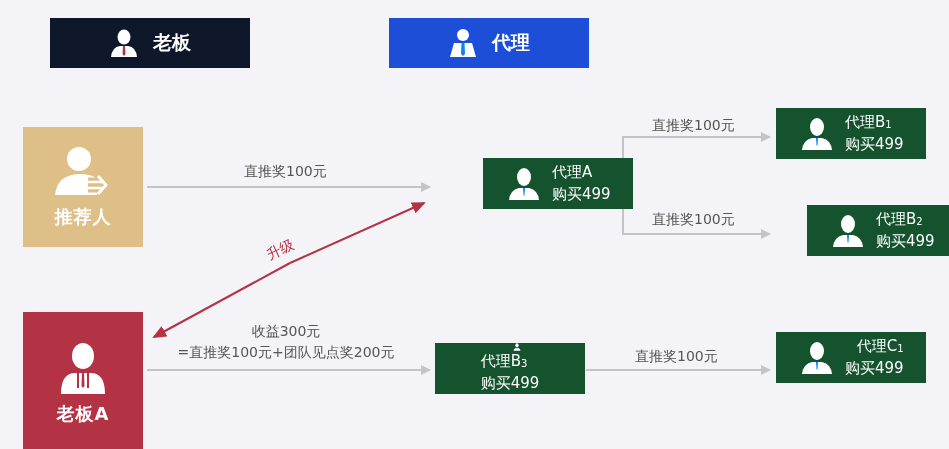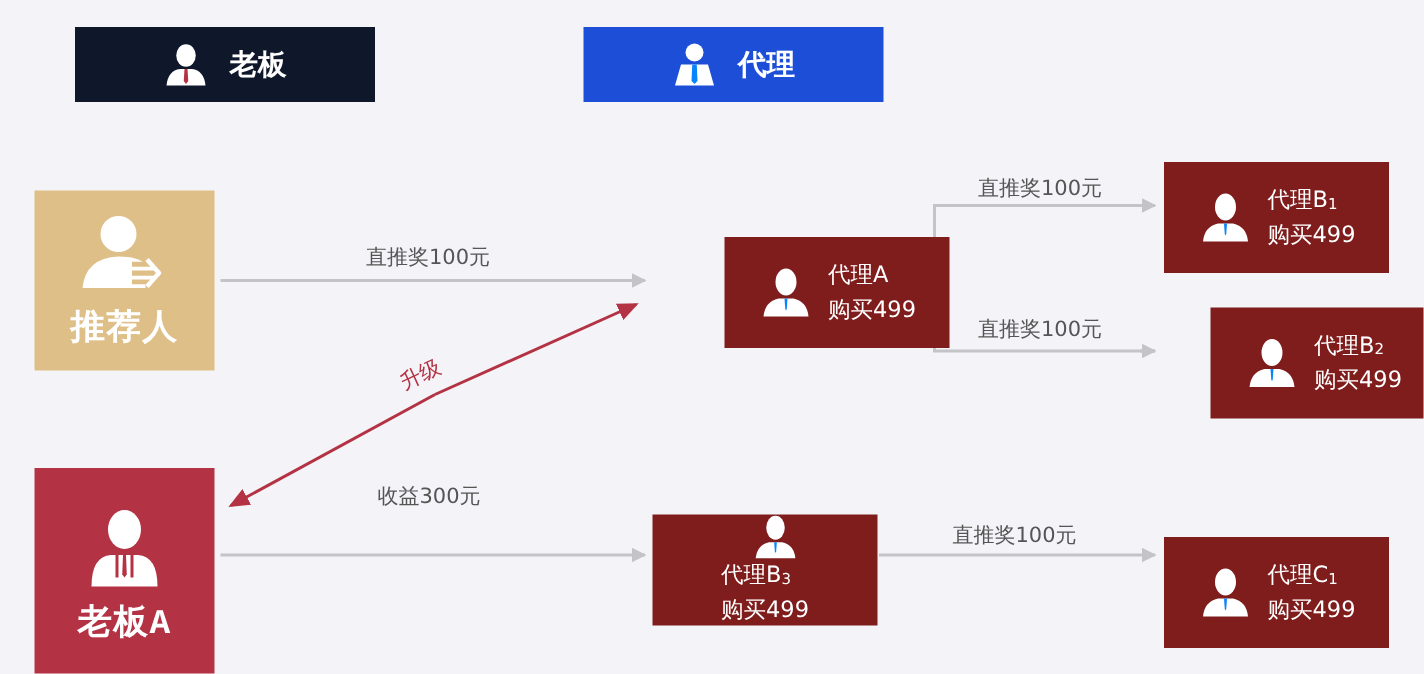--- a/index.html
+++ b/index.html
@@ -9,27 +9,27 @@
   }
   .abs { position:absolute; }
   .legend {
     display:flex; align-items:center; justify-content:center; color:#fff;
     font-weight:bold; font-size:19px; gap:14px;
   }
   .legend-boss { left:50px; top:18px; width:200px; height:50px; background:#0f172a; }
   .legend-agent { left:389px; top:18px; width:200px; height:50px; background:#1d4ed8; }
   .bigbox {
     display:flex; flex-direction:column; align-items:center; justify-content:center; color:#fff;
-    font-weight:bold; font-size:23px;font-family:Liberation Mono, monospace;
+    font-weight:bold; font-size:18px;
   }
   .box-ref { left:23px; top:127px; width:120px; height:120px; background:#dfbf88; }
   .box-boss { left:23px; top:312px; width:120px; height:144px; background:#b33243; }
   .bigbox .lbl { margin-top:6px; letter-spacing:1px; }
   .agent {
-    background:#7f1d1d; color:#fff; display:flex; align-items:center; width:150px; height:74px;
+    background:#14532d; color:#fff; display:flex; align-items:center; width:150px; height:51px;
     font-size:15px; line-height:21px;
   }
   .agent .ico { width:34px; height:34px; margin-left:24px; margin-right:11px; }
   .agent sub { font-size:10px; vertical-align:baseline; position:relative; top:1px; }
   .lab { color:#555; font-size:14px; white-space:nowrap; }
   .center { text-align:center; }
   svg.lines { position:absolute; left:0; top:0; }
 </style>
 </head>
 <body>
@@ -136,35 +136,36 @@
     <ellipse cx="17" cy="10" rx="7" ry="9" fill="#fff"></ellipse>
     <path d="M2,33 Q3,23 12,21 L22,21 Q31,23 32,33 Z" fill="#fff"></path>
     <path d="M16,21 L18,21 L17.5,28 L17,29 L16.5,28 Z" fill="#0a84fa"></path>
   </svg>
   <div>
     <div><span>代理B</span><sub>3</sub></div>
     <div>购买499</div>
   </div>
 </div>
 
-<div class="abs agent" style="left:776px;top:358px;">
+<div class="abs agent" style="left:776px;top:332px;text-align:right;">
   <svg class="ico" viewBox="0 0 34 34">
     <ellipse cx="17" cy="10" rx="7" ry="9" fill="#fff"></ellipse>
     <path d="M2,33 Q3,23 12,21 L22,21 Q31,23 32,33 Z" fill="#fff"></path>
     <path d="M16,21 L18,21 L17.5,28 L17,29 L16.5,28 Z" fill="#0a84fa"></path>
   </svg>
   <div>
     <div><span>代理C</span><sub>1</sub></div>
     <div>购买499</div>
   </div>
 </div>
 
 <div class="abs lab" style="left:244px;top:163px;">直推奖100元</div>
 <div class="abs lab" style="left:652px;top:117px;">直推奖100元</div>
 <div class="abs lab" style="left:652px;top:211px;">直推奖100元</div>
 <div class="abs lab" style="left:635px;top:348px;">直推奖100元</div>
 <div class="abs lab" style="left:264px;top:248px;color:#b33243;transform:rotate(-25deg);transform-origin:left top;">升级</div>
 
 <div class="abs lab center" style="left:147px;top:321px;width:278px;line-height:21px;">
   <div>收益300元</div>
+  <div>=直推奖100元+团队见点奖200元</div>
 </div>
 <div class="abs lab center" style="left:147px;top:379px;width:278px;line-height:21px;">
 </div>
 
 </body></html>

